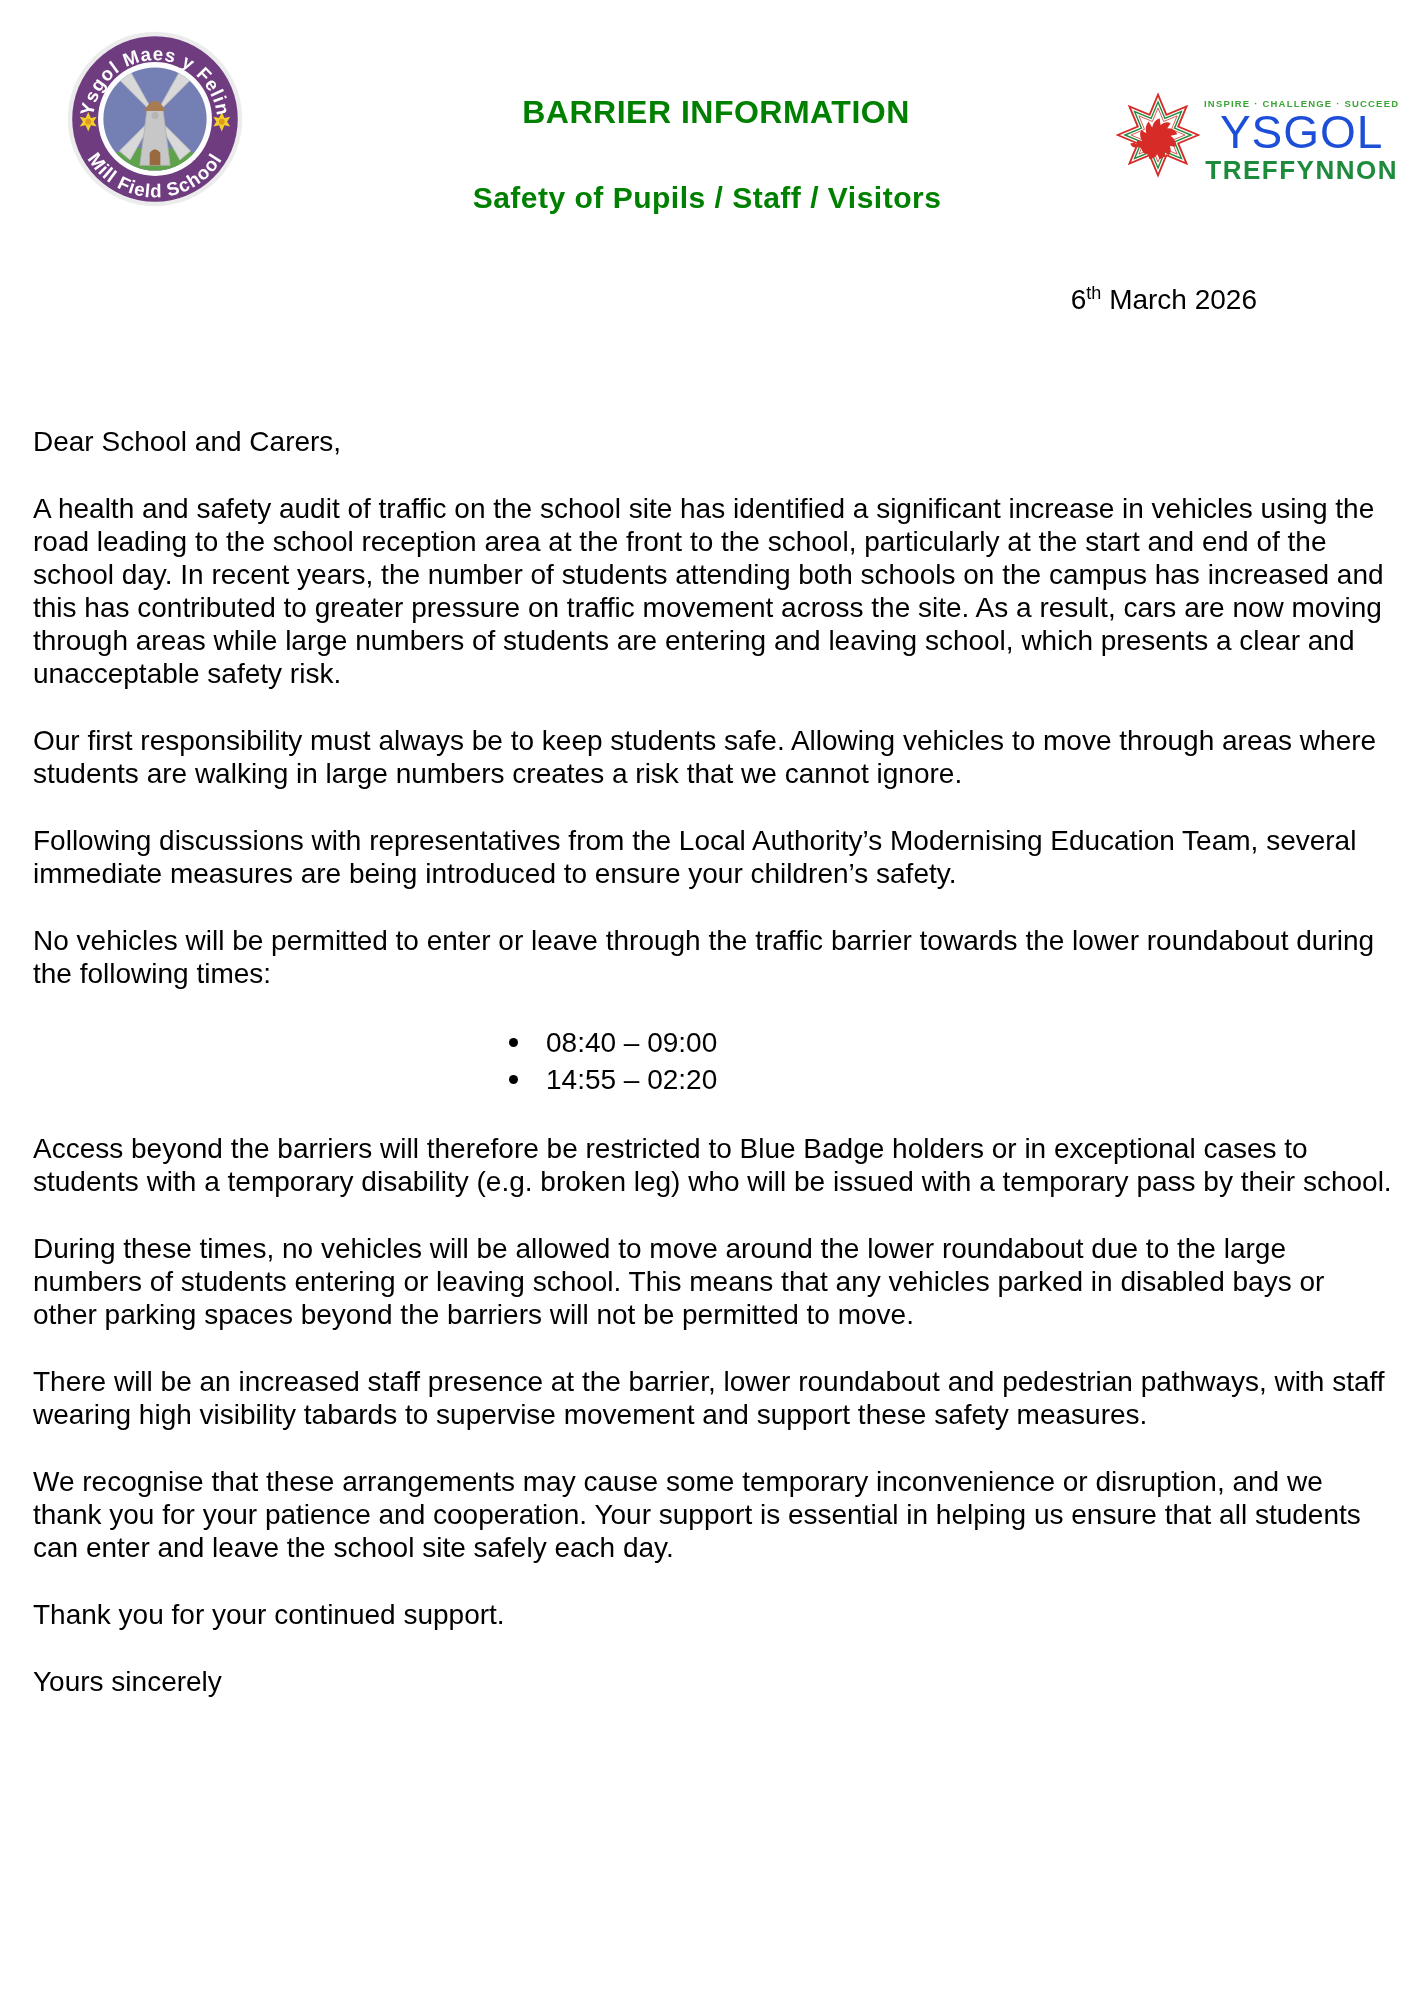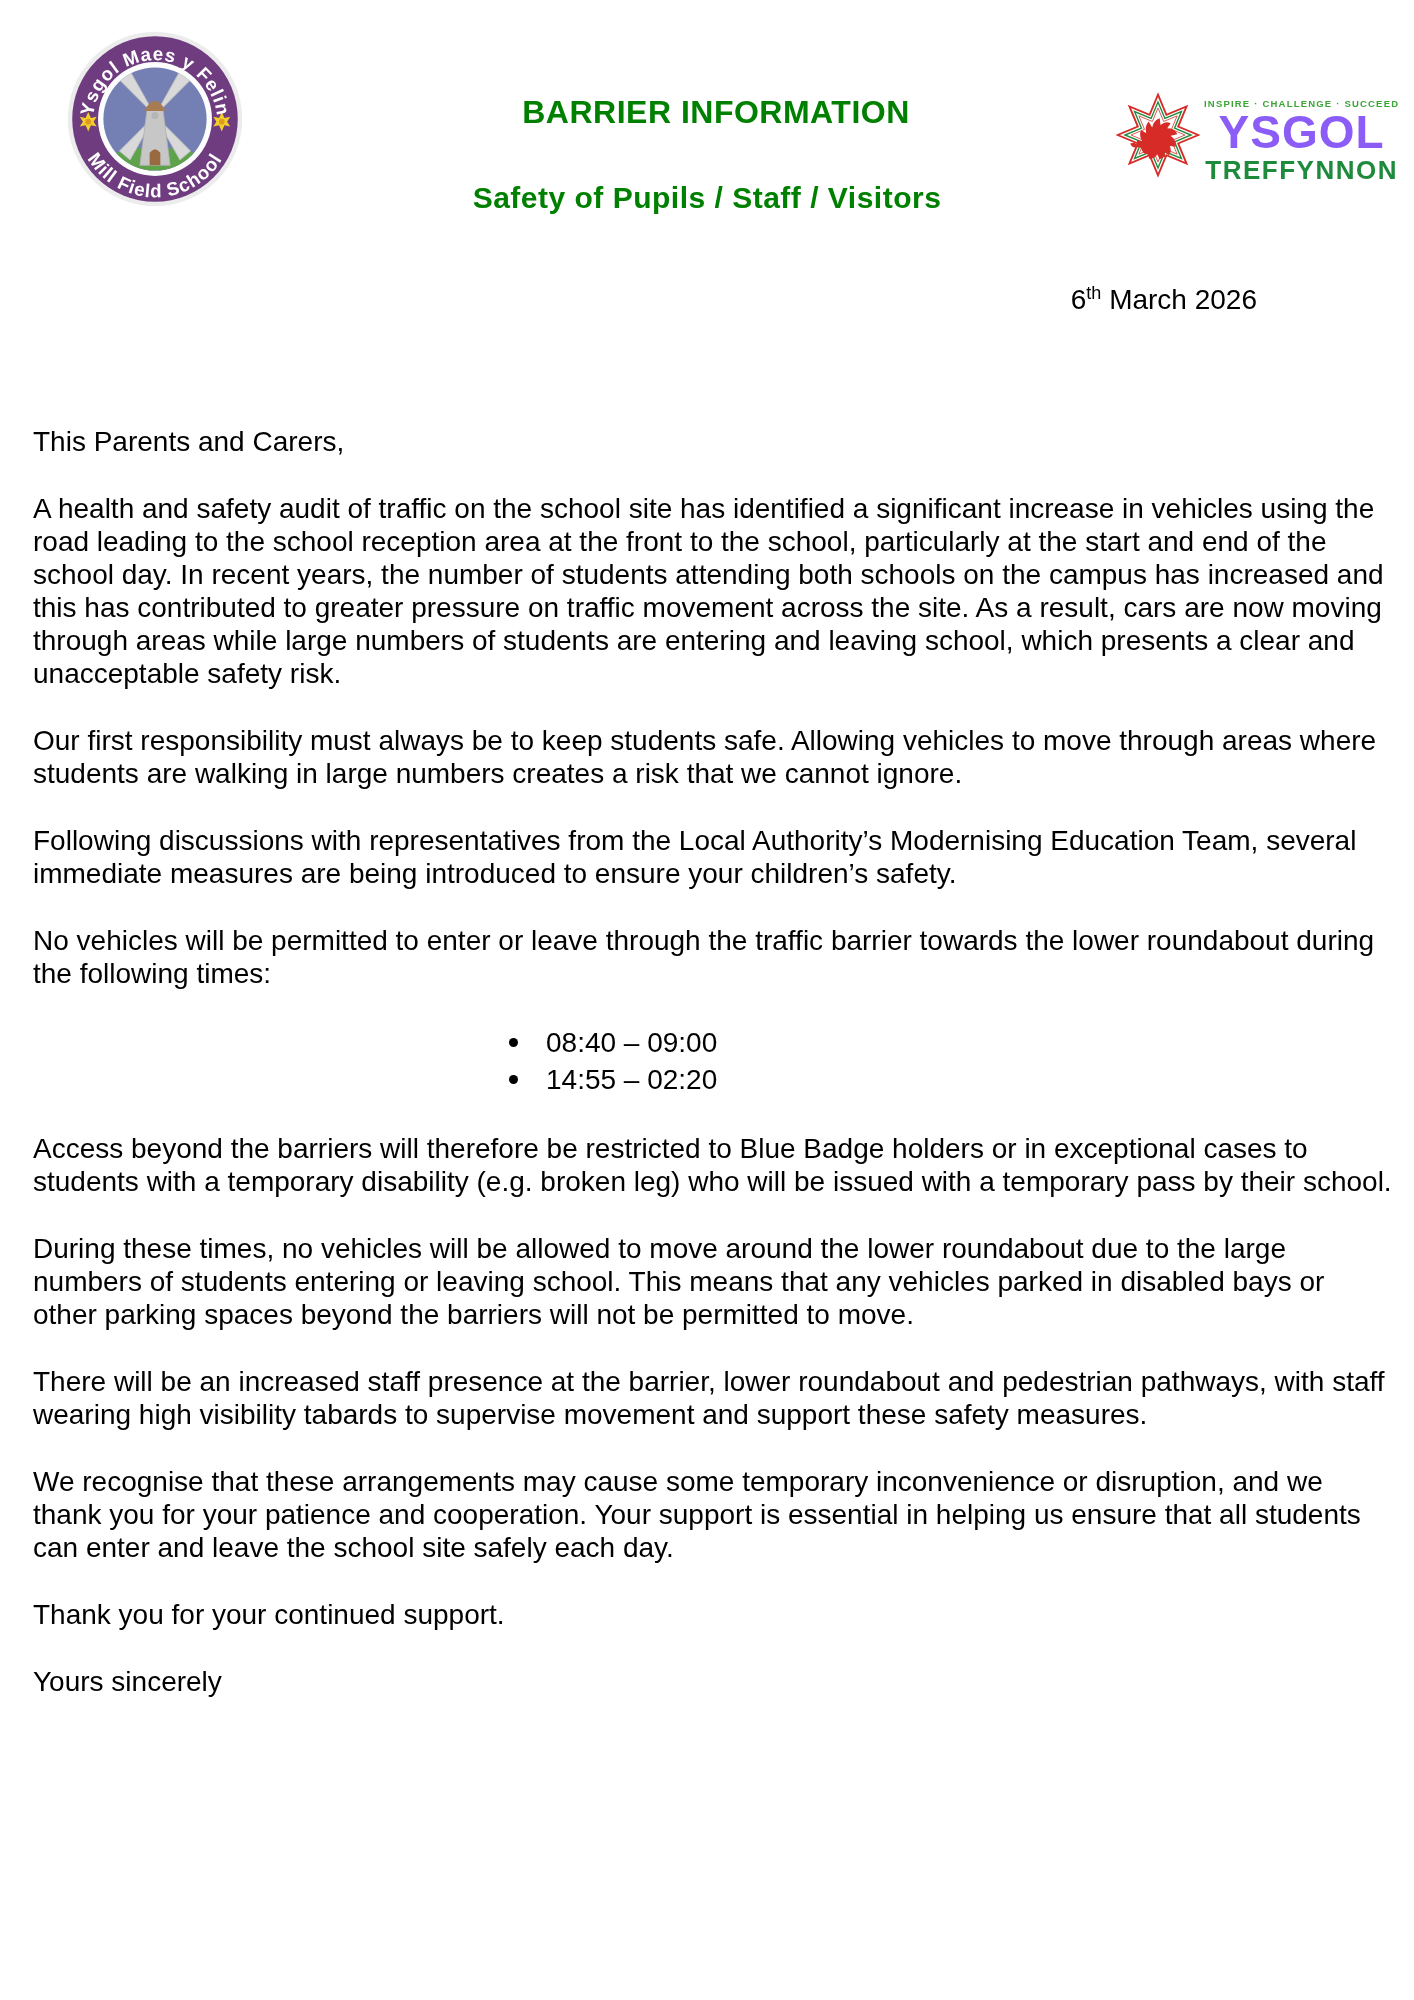--- a/index.html
+++ b/index.html
@@ -14,21 +14,21 @@
     font-size:32px;font-weight:bold;color:#008000;letter-spacing:.5px;padding-left:9px;
   }
   .page-subtitle{
     position:absolute;left:0;top:181px;width:100%;text-align:center;
     font-size:30px;font-weight:bold;color:#008000;letter-spacing:.5px;
   }
   .logo-right{position:absolute;left:1116px;top:88px;width:256px;display:flex;align-items:center;}
   .logo-right .emblem{flex:0 0 auto;}
   .lr-text{margin-left:4px;display:flex;flex-direction:column;align-items:center;padding-top:10px;}
   .lr-tagline{font-size:9.5px;font-weight:bold;color:#3aa535;letter-spacing:1.2px;white-space:nowrap;}
-  .lr-ysgol{font-size:46px;font-weight:bold;color:#8b5cf6;line-height:1.02;letter-spacing:1px;}
+  .lr-ysgol{font-size:46px;font-weight:normal;color:#1d4ed8;line-height:1.02;letter-spacing:1px;}
   .lr-treffynnon{font-size:26px;font-weight:bold;color:#1d8a3c;line-height:1;letter-spacing:1.5px;margin-top:1px;}
   
   .date-line{position:absolute;top:284px;right:157px;font-size:28px;}
   .date-line sup{font-size:18px;line-height:0;}
   
   .letter{position:absolute;left:33px;top:425px;width:1362px;font-size:28px;line-height:33px;}
   .letter p{margin:0 0 34px 0;}
   .letter .closing{margin-bottom:0;}
   ul.times{list-style:none;margin:0 0 34px 0;padding:0 0 0 477px;}
   ul.times li{line-height:37px;position:relative;margin-left:36px;}
@@ -101,21 +101,21 @@
       <div class="lr-ysgol">YSGOL</div>
       <div class="lr-treffynnon">TREFFYNNON</div>
     </div>
   </div>
 
   <div class="date-line">
     <span>6</span><sup>th</sup><span> March 2026</span>
   </div>
 
   <div class="letter">
-    <p>This Parents and Carers,</p>
+    <p>Dear School and Carers,</p>
 
     <p>A health and safety audit of traffic on the school site has identified a significant increase in vehicles using the road leading to the school reception area at the front to the school, particularly at the start and end of the school day. In recent years, the number of students attending both schools on the campus has increased and this has contributed to greater pressure on traffic movement across the site. As a result, cars are now moving through areas while large numbers of students are entering and leaving school, which presents a clear and unacceptable safety risk.</p>
     <p>Our first responsibility must always be to keep students safe. Allowing vehicles to move through areas where students are walking in large numbers creates a risk that we cannot ignore.</p>
     <p>Following discussions with representatives from the Local Authority’s Modernising Education Team, several immediate measures are being introduced to ensure your children’s safety.</p>
     <p>No vehicles will be permitted to enter or leave through the traffic barrier towards the lower roundabout during the following times:</p>
 
     <ul class="times">
       <li>08:40 – 09:00</li>
       <li>14:55 – 02:20</li>
     </ul>

